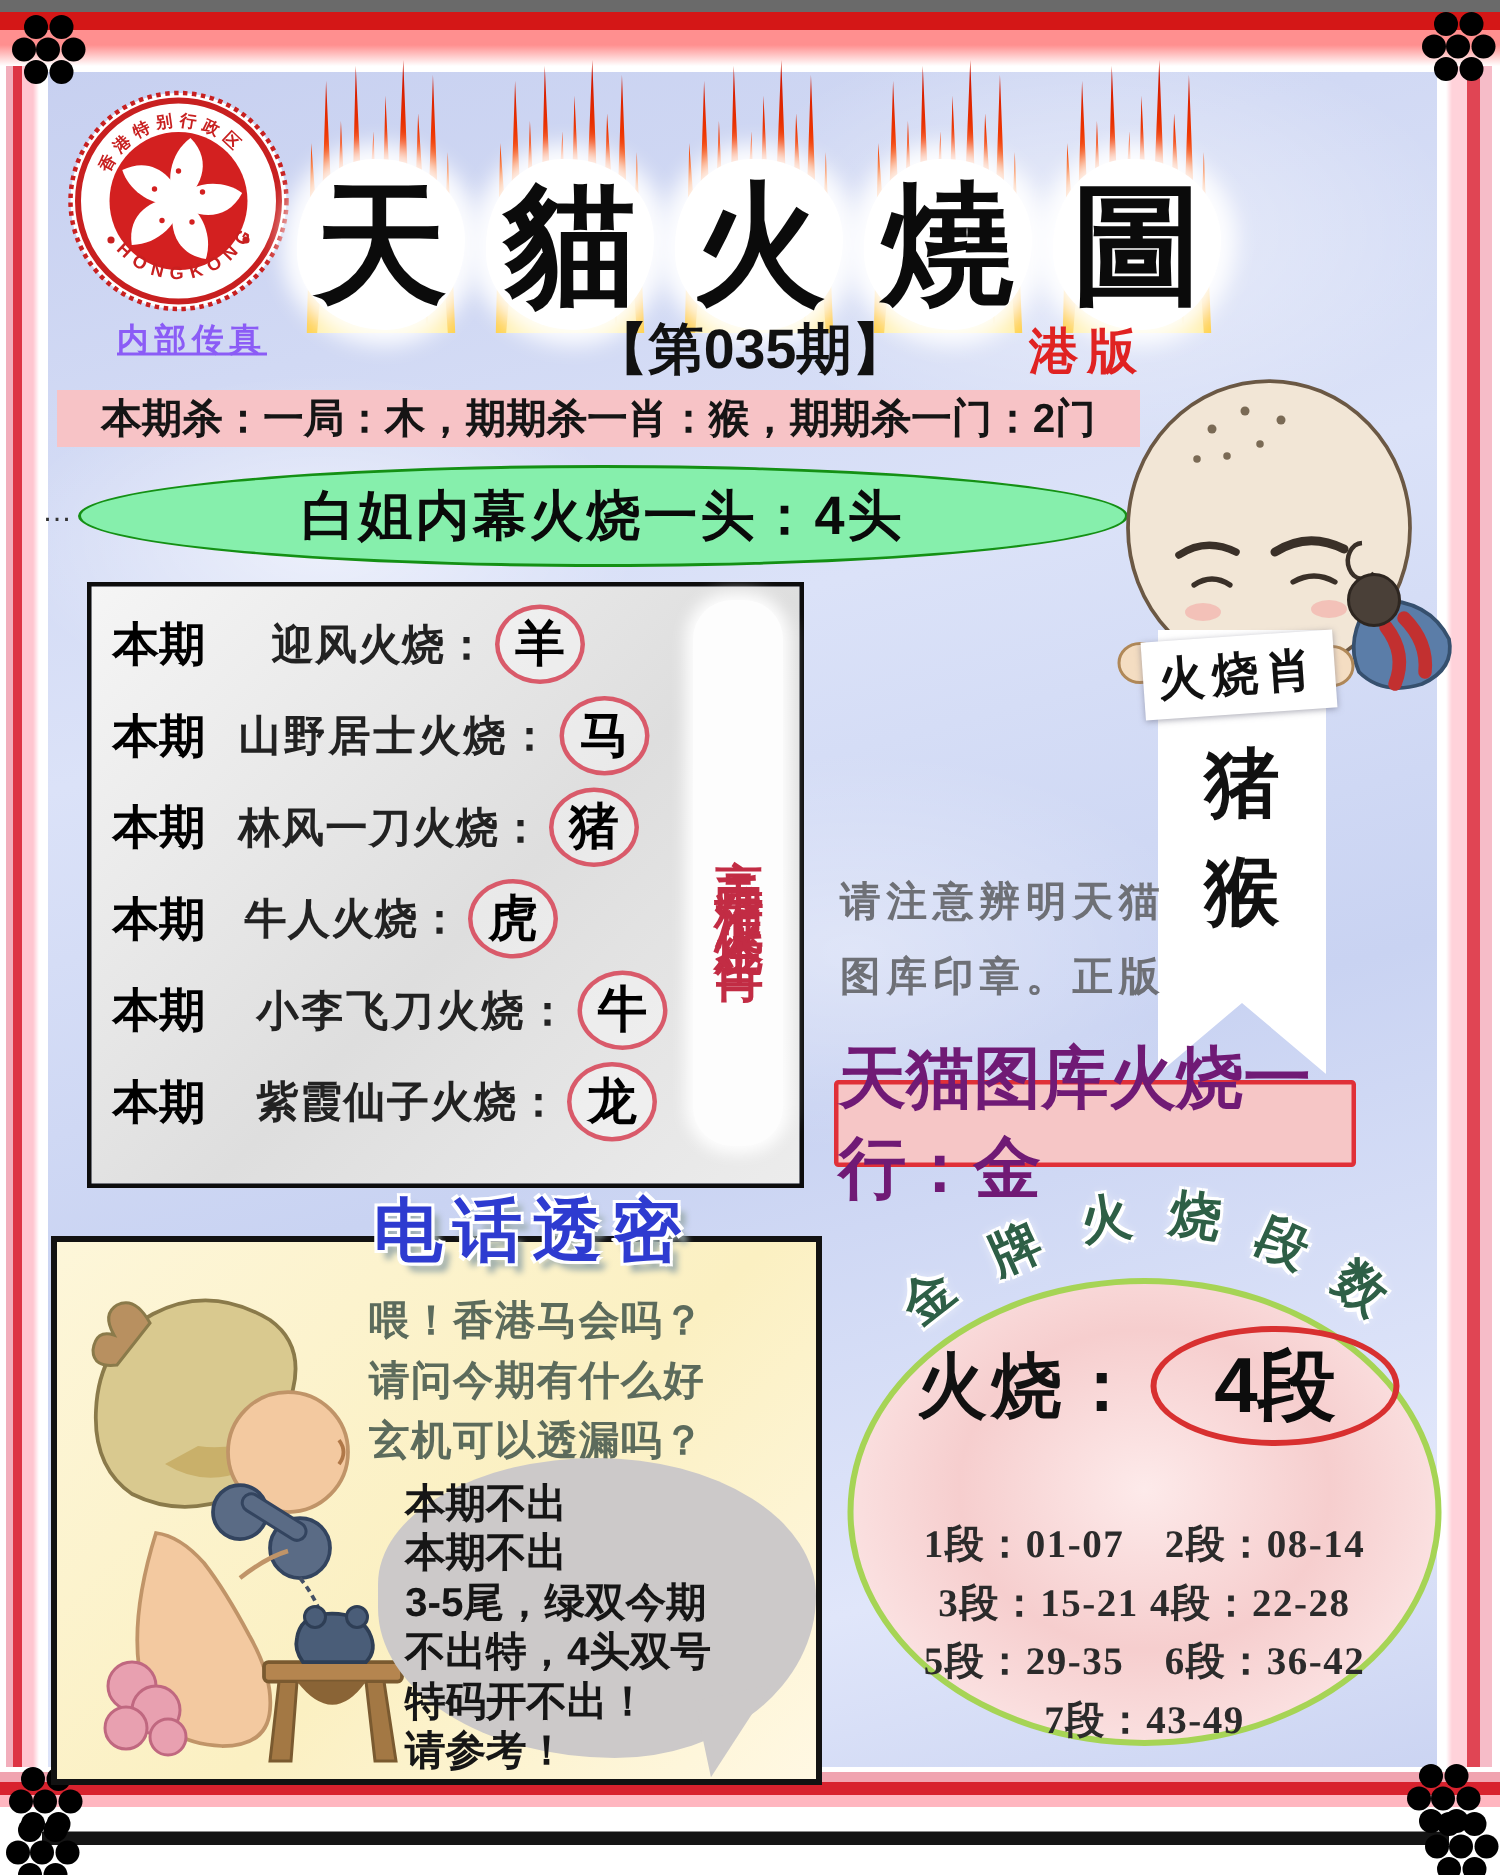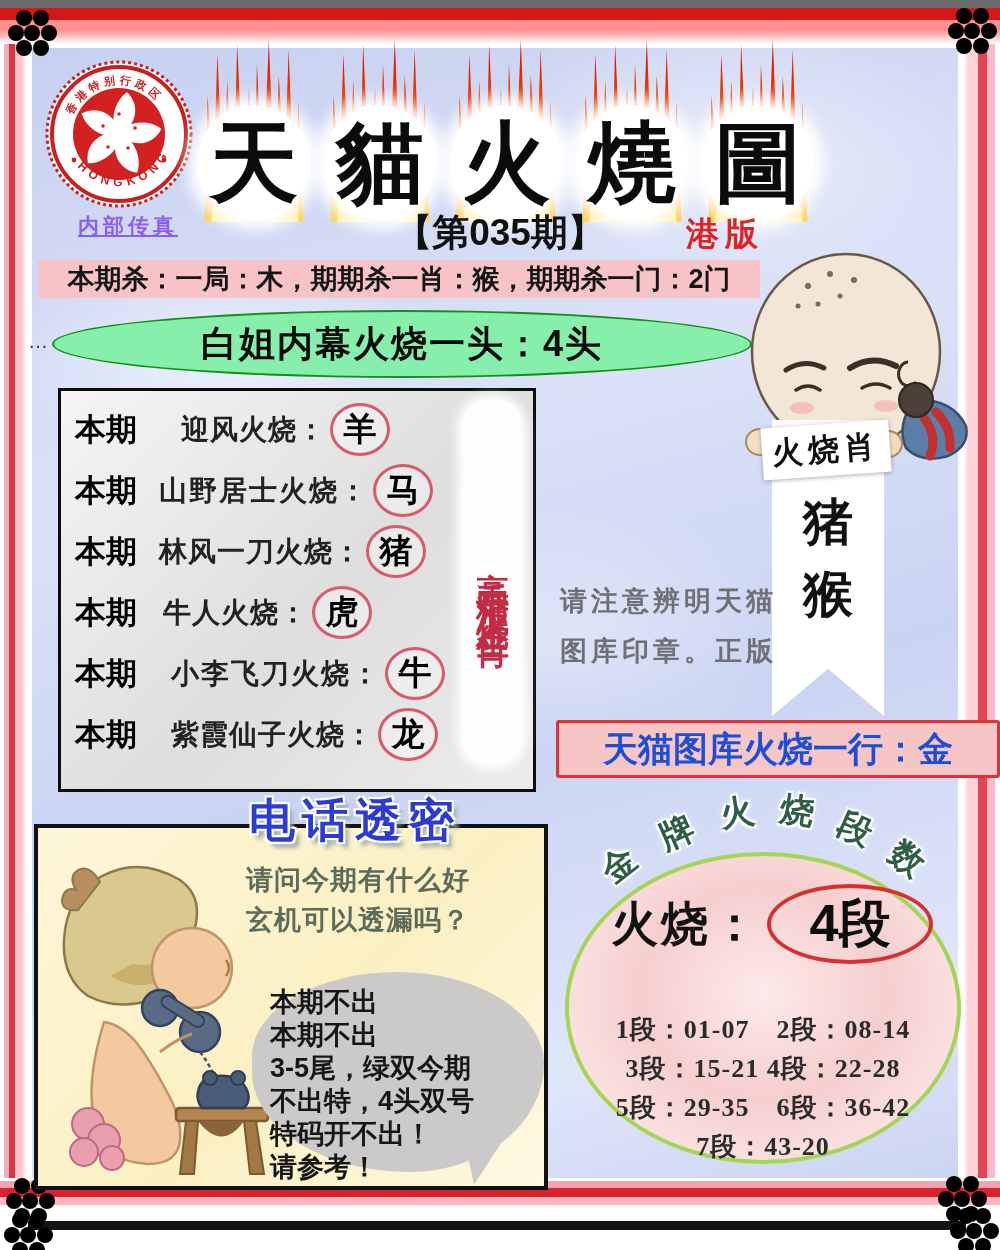--- a/index.html
+++ b/index.html
@@ -84,24 +84,24 @@
     transform:rotate(-4deg); box-shadow:0 1px 4px rgba(100,100,120,.55);
     display:flex; align-items:center; justify-content:center;
     font-size:31px; font-weight:900; color:#111; letter-spacing:5px; }
   .scroll-animals { left:772px; top:486px; width:112px; text-align:center; }
   .scroll-animals div { font-size:50px; font-weight:800; color:#111; line-height:72px;
     font-family:"Liberation Serif", serif; }
 
   .stamp-note { left:560px; top:576px; width:220px; font-family:"Liberation Serif", serif;
     font-size:27px; font-weight:600; color:#6e7076; letter-spacing:4px; line-height:50px; }
 
-  .gold-row { left:556px; top:720px; width:444px; height:58px; background:#f6c6c6;
+  .gold-row { left:556px; top:720px; width:348px; height:58px; background:#f6c6c6;
     border:3px solid #e03038; border-radius:3px; box-sizing:border-box;
     display:flex; align-items:center; justify-content:center;
-    font-size:35px; font-weight:800; color:#1d4ed8; }
+    font-size:45px; font-weight:800; color:#701a75; }
 
   
   .phone-title { left:170px; top:790px; width:370px; text-align:center;
     font-size:46px; font-weight:900; color:#2e3bd0; letter-spacing:7px; z-index:6;
     text-shadow:2px 2px 0 #fff,-2px -2px 0 #fff,2px -2px 0 #fff,-2px 2px 0 #fff,5px 6px 4px #9aa; }
   .phone-box { left:34px; top:824px; width:514px; height:366px; border:4px solid #121212;
     box-sizing:border-box;
     background:linear-gradient(135deg,#fdf6d9 0%,#fbf0c2 55%,#fff8e3 100%); }
   .baby { left:40px; top:856px; width:230px; height:322px; }
   .question { left:246px; top:860px; width:290px; font-family:"Liberation Serif", serif;
@@ -379,20 +379,21 @@
     <rect x="136" y="252" width="92" height="13" rx="3" fill="#b5854f" stroke="#7a5a30" stroke-width="2.5"></rect>
     <path d="M146,265 L140,318 L154,318 L158,265 Z" fill="#a37844" stroke="#7a5a30" stroke-width="2"></path>
     <path d="M216,265 L224,318 L210,318 L204,265 Z" fill="#a37844" stroke="#7a5a30" stroke-width="2"></path>
     <path d="M158,265 Q182,296 204,265 Z" fill="#8a6436"></path>
     <path d="M158,236 Q160,222 176,220 Q198,218 206,232 Q212,244 204,252 L162,252 Q156,244 158,236 Z" fill="#4a5d78" stroke="#2e3e55" stroke-width="2.5"></path>
     <circle cx="170" cy="222" r="7" fill="#4a5d78" stroke="#2e3e55" stroke-width="2"></circle>
     <circle cx="198" cy="222" r="7" fill="#4a5d78" stroke="#2e3e55" stroke-width="2"></circle>
   </svg>
 
   <div class="abs question">
+    <div>喂！香港马会吗？</div>
     <div>请问今期有什么好</div>
     <div>玄机可以透漏吗？</div>
   </div>
 
   <div class="abs bubble"></div>
   <div class="abs bubble-tail"></div>
   <div class="abs bubble-text">
     <div>本期不出</div>
     <div>本期不出</div>
     <div>3-5尾，绿双今期</div>
@@ -411,17 +412,17 @@
     <span>数</span>
   </div>
   <div class="abs fire-line">
     <span class="fire-label">火烧：</span>
     <span class="fire-value">4段</span>
   </div>
   <div class="abs seg-rows">
     <div>1段：01-07　2段：08-14</div>
     <div>3段：15-21 4段：22-28</div>
     <div>5段：29-35　6段：36-42</div>
-    <div>7段：43-20</div>
+    <div>7段：43-49</div>
   </div>
 
 
 </div>
 
 </body></html>

